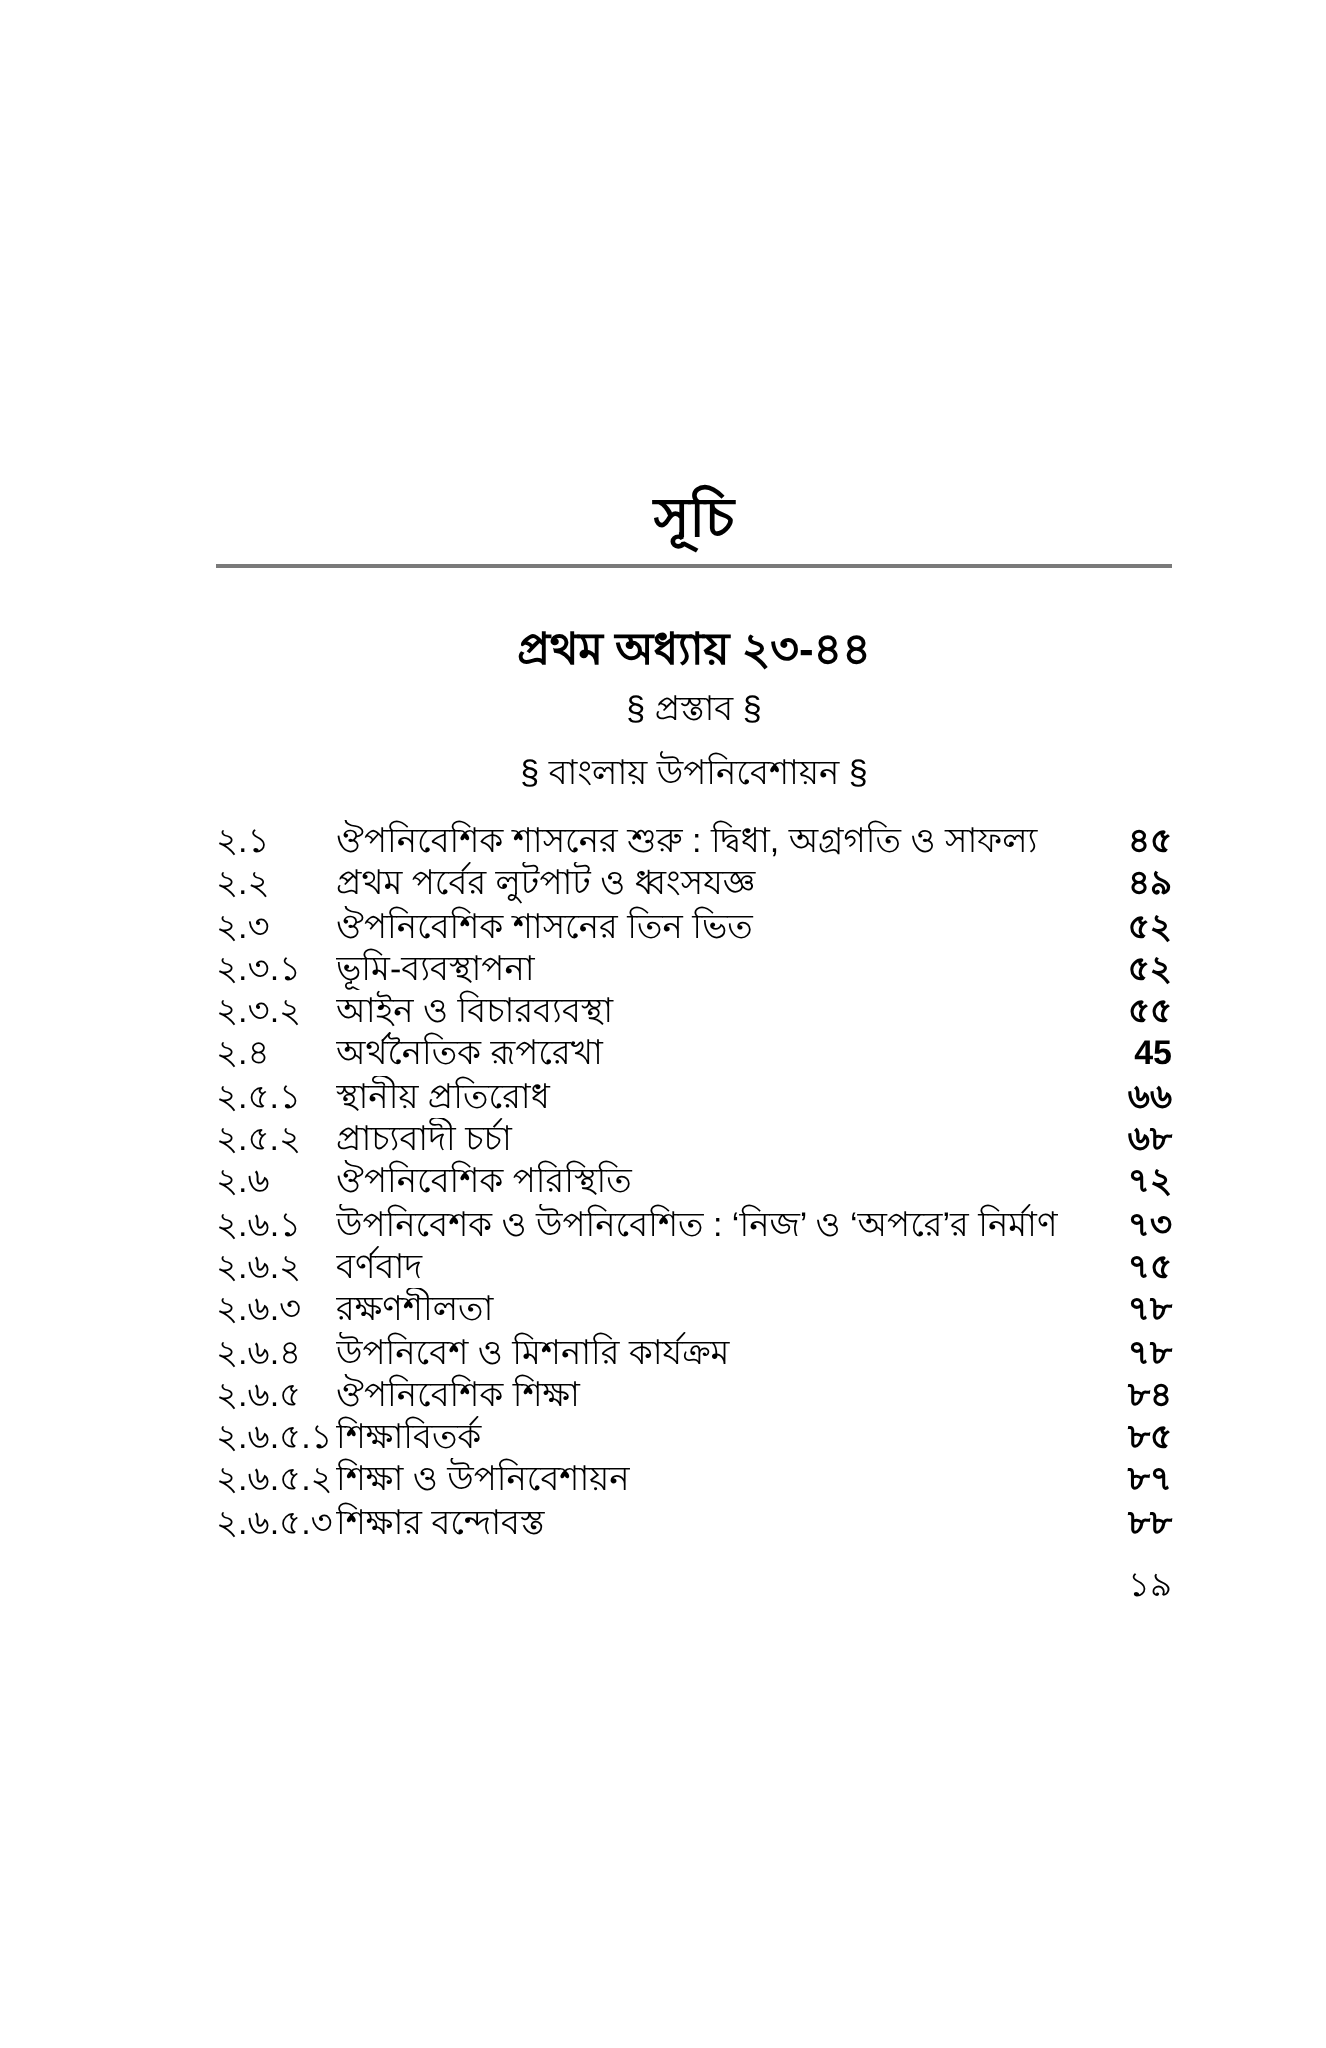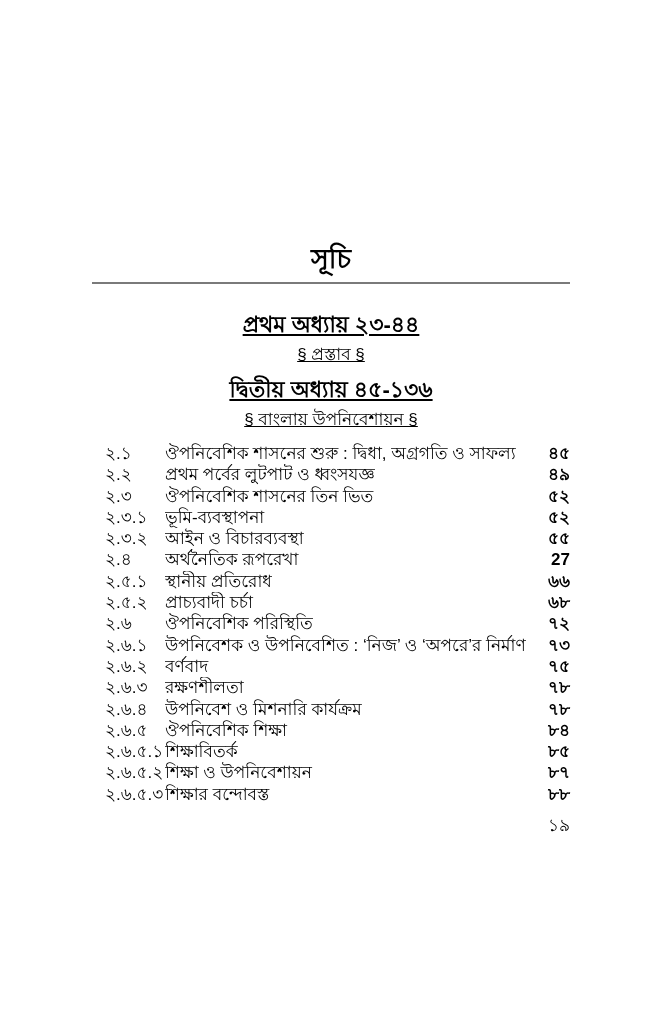--- a/index.html
+++ b/index.html
@@ -7,21 +7,21 @@
   body {
     width: 663px;
     height: 1024px;
     position: relative;
     overflow: hidden;
     font-family: "Liberation Sans", sans-serif;
     color: #000000;
   }
   .page {
     position: absolute;
-    left: 92px;
+    left: 108px;
     top: 0;
     width: 478px;
   }
   .page-title {
     margin-top: 242px;
     font-size: 27px;
     font-weight: bold;
     text-align: center;
     line-height: 34px;
   }
@@ -30,29 +30,27 @@
     border-top: 2px solid #7a7a7a;
     margin-top: 6px;
   }
   .chapter-block { text-align: center; }
   .chapter-block.first { margin-top: 26px; }
   .chapter-block.second { margin-top: 9px; }
   .chapter-heading {
     font-size: 22px;
     font-weight: bold;
     line-height: 30px;
-    text-decoration: underline;
   }
   .chapter-subtitle {
     font-size: 17px;
     line-height: 23px;
     margin-top: 3px;
-    text-decoration: underline;
-  }
-  .toc { margin-top: 12px; margin-left: 13px; }
+  }
+  .toc { margin-top: 12px; }
   .toc-row {
     display: flex;
     align-items: baseline;
     font-size: 17px;
     line-height: 21.3px;
     white-space: nowrap;
   }
   .toc-num {
     flex: none;
     width: 60px;
@@ -81,21 +79,20 @@
   <h1 class="page-title">সূচি</h1>
 
   <hr class="title-rule">
 
   <div class="chapter-block first">
     <div class="chapter-heading">প্রথম অধ্যায় ২৩-৪৪</div>
     <div class="chapter-subtitle">§ প্রস্তাব §</div>
   </div>
 
   <div class="chapter-block second">
-    <div class="chapter-heading">দ্বিতীয় অধ্যায় ৪৫-১৩৬</div>
     <div class="chapter-subtitle">§ বাংলায় উপনিবেশায়ন §</div>
   </div>
 
   <div class="toc" id="toc-list">
   <div class="toc-row">
     <span class="toc-num">২.১</span>
     <span class="toc-title">ঔপনিবেশিক শাসনের শুরু : দ্বিধা, অগ্রগতি ও সাফল্য</span>
     <span class="toc-page">৪৫</span>
   </div>
 
@@ -120,21 +117,21 @@
   <div class="toc-row">
     <span class="toc-num">২.৩.২</span>
     <span class="toc-title">আইন ও বিচারব্যবস্থা</span>
     <span class="toc-page">৫৫</span>
   </div>
 
 
   <div class="toc-row">
     <span class="toc-num">২.৪</span>
     <span class="toc-title">অর্থনৈতিক রূপরেখা</span>
-    <span class="toc-page">27</span>
+    <span class="toc-page">45</span>
   </div>
 
 
   <div class="toc-row">
     <span class="toc-num">২.৫.১</span>
     <span class="toc-title">স্থানীয় প্রতিরোধ</span>
     <span class="toc-page">৬৬</span>
   </div>
 
   <div class="toc-row">

